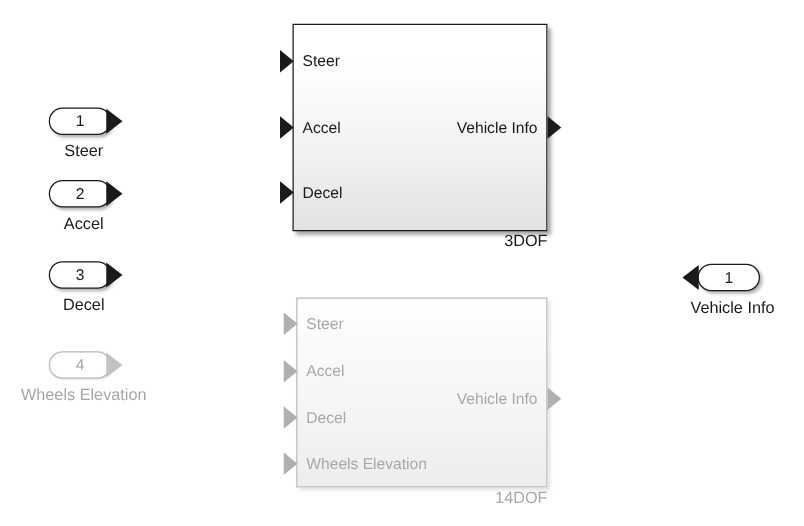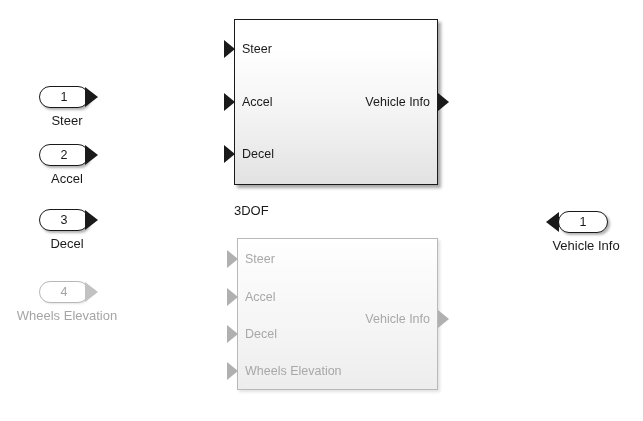--- a/index.html
+++ b/index.html
@@ -90,25 +90,25 @@
     height: 100%;
     box-sizing: border-box;
     border: 1.6px solid #1a1a1a;
     background: linear-gradient(to bottom, #ffffff 0%, #ffffff 18%, #f2f2f2 62%, #e2e2e2 100%);
     box-shadow: 3px 3px 3px rgba(0,0,0,0.35);
   }
   .sub-caption {
     position: absolute;
     left: 0;
     width: 100%;
-    text-align: left;
+    text-align: right;
     font-size: 13px;
     color: #1a1a1a;
     top: 100%;
-    margin-top: 18px;
+    margin-top: 0;
     white-space: nowrap;
   }
   .sub-in-label {
     position: absolute;
     font-size: 12.5px;
     color: #1a1a1a;
     white-space: nowrap;
     transform: translateY(-50%);
   }
   .sub-out-label {
@@ -225,20 +225,21 @@
       <div class="sub-in-arrow" style="left:-11px; top:95px;"></div>
       <div class="sub-in-label" style="left:7px; top:95px;">Decel</div>
 
       <div class="sub-in-arrow" style="left:-11px; top:132px;"></div>
       <div class="sub-in-label" style="left:7px; top:132px;">Wheels Elevation</div>
 
       <div class="sub-out-label" style="right:7px; top:80px;">Vehicle Info</div>
       <div class="sub-out-arrow" style="left:200px; top:80px;"></div>
 
     </div>
+    <div class="sub-caption">14DOF</div>
   </div>
 
   <div class="port" style="left:531px; top:211px;">
     <div class="port-shape">
       <div class="port-capsule">
         <span class="port-num">1</span>
       </div>
       <div class="port-arrow left"></div>
     </div>
     <div class="port-label">Vehicle Info</div>

